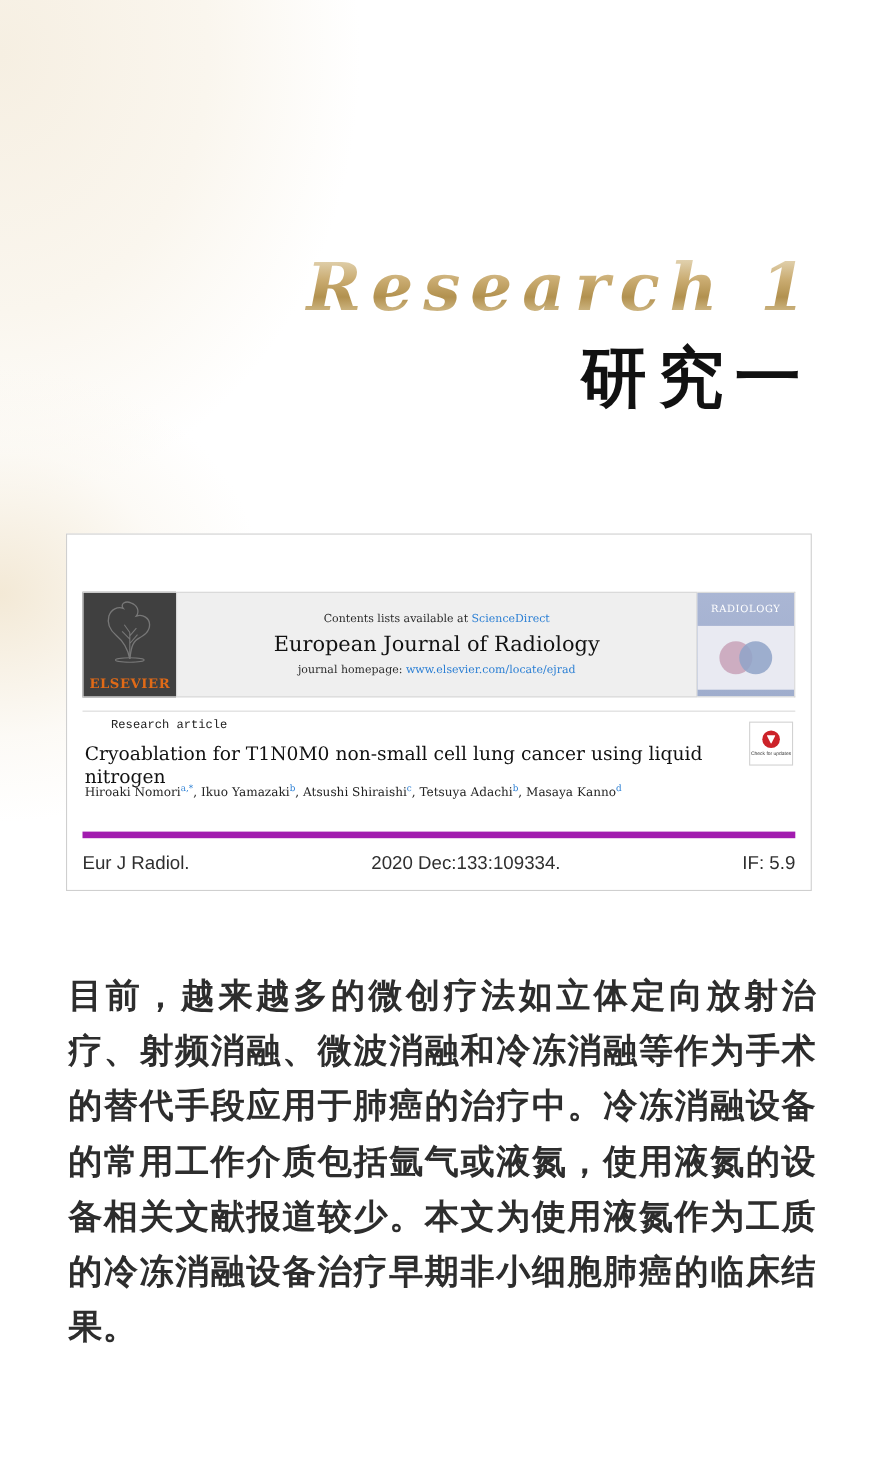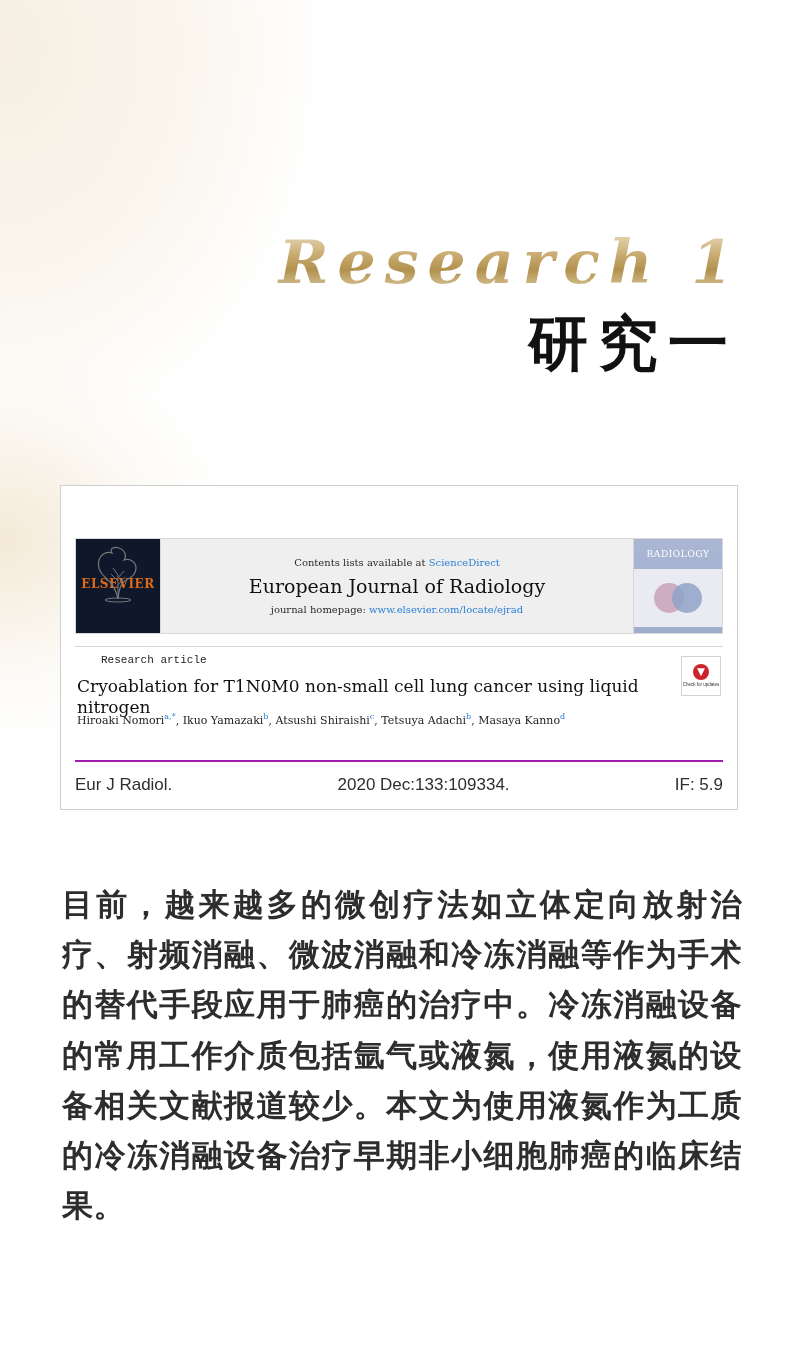--- a/index.html
+++ b/index.html
@@ -82,23 +82,23 @@
     height: 96px;
     display: flex;
     align-items: stretch;
   }
   .elsevier-box {
     width: 84px;
     border: 1px solid #d8d8d8;
     border-right: none;
     display: flex;
     flex-direction: column;
-    justify-content: center;
-    align-items: center;
-    background: #0f172a;
+    justify-content: flex-end;
+    align-items: center;
+    background: #404040;
     position: relative;
     overflow: hidden;
   }
   .elsevier-tree {
     position: absolute;
     top: 4px; left: 0; right: 0;
     height: 62px;
     display: flex;
     align-items: center;
     justify-content: center;
@@ -242,21 +242,21 @@
     margin-top: 2px;
     text-align: center;
     line-height: 1.2;
     font-family: "Liberation Sans", sans-serif;
   }
 
   .meta-row {
     position: absolute;
     left: 14px; right: 14px;
     bottom: 14px;
-    border-top: 2px solid #a21caf;
+    border-top: 6px solid #a21caf;
     padding-top: 13px;
     display: flex;
     align-items: center;
     font-size: 17px;
     color: #2f2f2f;
     font-family: "Liberation Sans", sans-serif;
   }
   .meta-journal { flex: 0 0 auto; }
   .meta-cite { flex: 1; text-align: center; }
   .meta-if { flex: 0 0 auto; }

